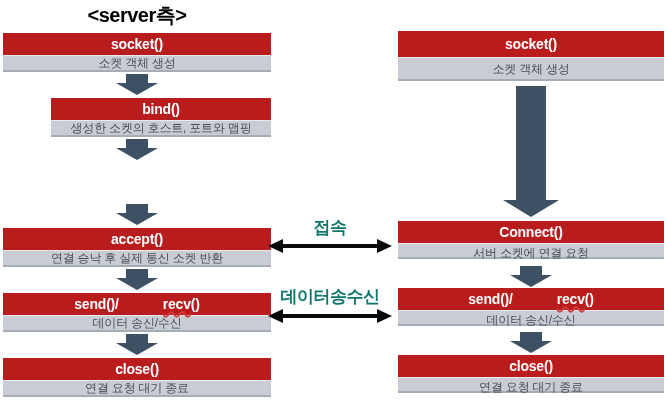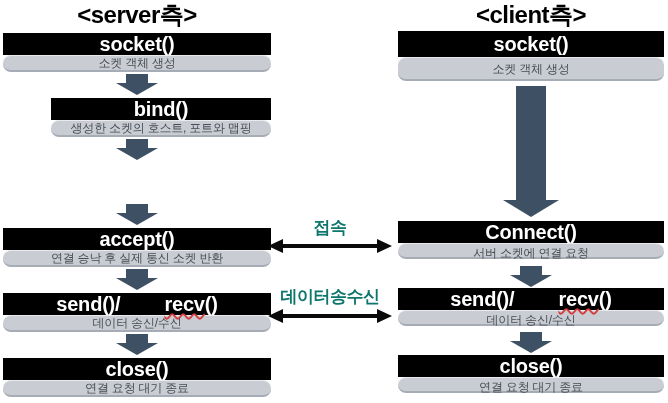--- a/index.html
+++ b/index.html
@@ -5,36 +5,35 @@
   * { margin: 0; padding: 0; box-sizing: border-box; }
   html, body { background: #ffffff; }
   body {
     font-family: "Liberation Sans", "DejaVu Sans", sans-serif;
     width: 668px; height: 403px; position: relative; overflow: hidden;
   }
   .canvas { position: absolute; left: 0; top: 0; width: 668px; height: 403px; background: #ffffff; }
 
   .col-title {
     position: absolute; top: 0; height: 30px; line-height: 30px;
-    text-align: center; font-size: 24px; font-weight: 700; color: #000000;
+    text-align: center; font-size: 20px; font-weight: 700; color: #000000;
     letter-spacing: -0.5px;
   }
 
   .box { position: absolute; }
   .box-head {
-    background: #000000; color: #ffffff; text-align: center;
-    font-weight: 700; font-size: 20px; height: 22px; line-height: 22px;
+    background: #b91c1c; color: #ffffff; text-align: center;
+    font-weight: 700; font-size: 14px; height: 22px; line-height: 22px;
     letter-spacing: -0.2px;
   }
   .box-desc {
     background: #c9cdd3; color: #474c55; text-align: center;
     font-size: 12px; height: 17px; line-height: 15px;
     border-top: 1px solid #e8eaed; border-bottom: 2px solid #a6acb5;
     letter-spacing: -0.2px;
-    border-radius: 8px;
   }
   .box.tall .box-head { height: 26px; line-height: 26px; }
   .box.tall .box-desc { height: 24px; line-height: 22px; }
   .box.mid .box-desc { height: 16px; line-height: 18px; }
 
   .misspelled {
     text-decoration-line: underline;
     text-decoration-style: wavy;
     text-decoration-color: #d43c3c;
     text-decoration-thickness: 2px;
@@ -77,21 +76,20 @@
     position: absolute; text-align: center; font-size: 17px; font-weight: 600;
     color: #0f766e; height: 20px; line-height: 20px; letter-spacing: -0.5px;
   }
 </style>
 </head>
 <body>
 
 <div class="canvas">
 
   <div class="col-title" style="left:3px; width:268px;">&lt;server측&gt;</div>
-  <div class="col-title" style="left:398px; width:266px;">&lt;client측&gt;</div>
 
   <div class="box" style="left:3px; top:33px; width:268px;">
     <div class="box-head">socket()</div>
     <div class="box-desc">소켓 객체 생성</div>
   </div>
 
   <div class="varrow" style="left:116px; top:74px;">
     <div class="varrow-stub"></div>
     <div class="varrow-head"></div>
   </div>

